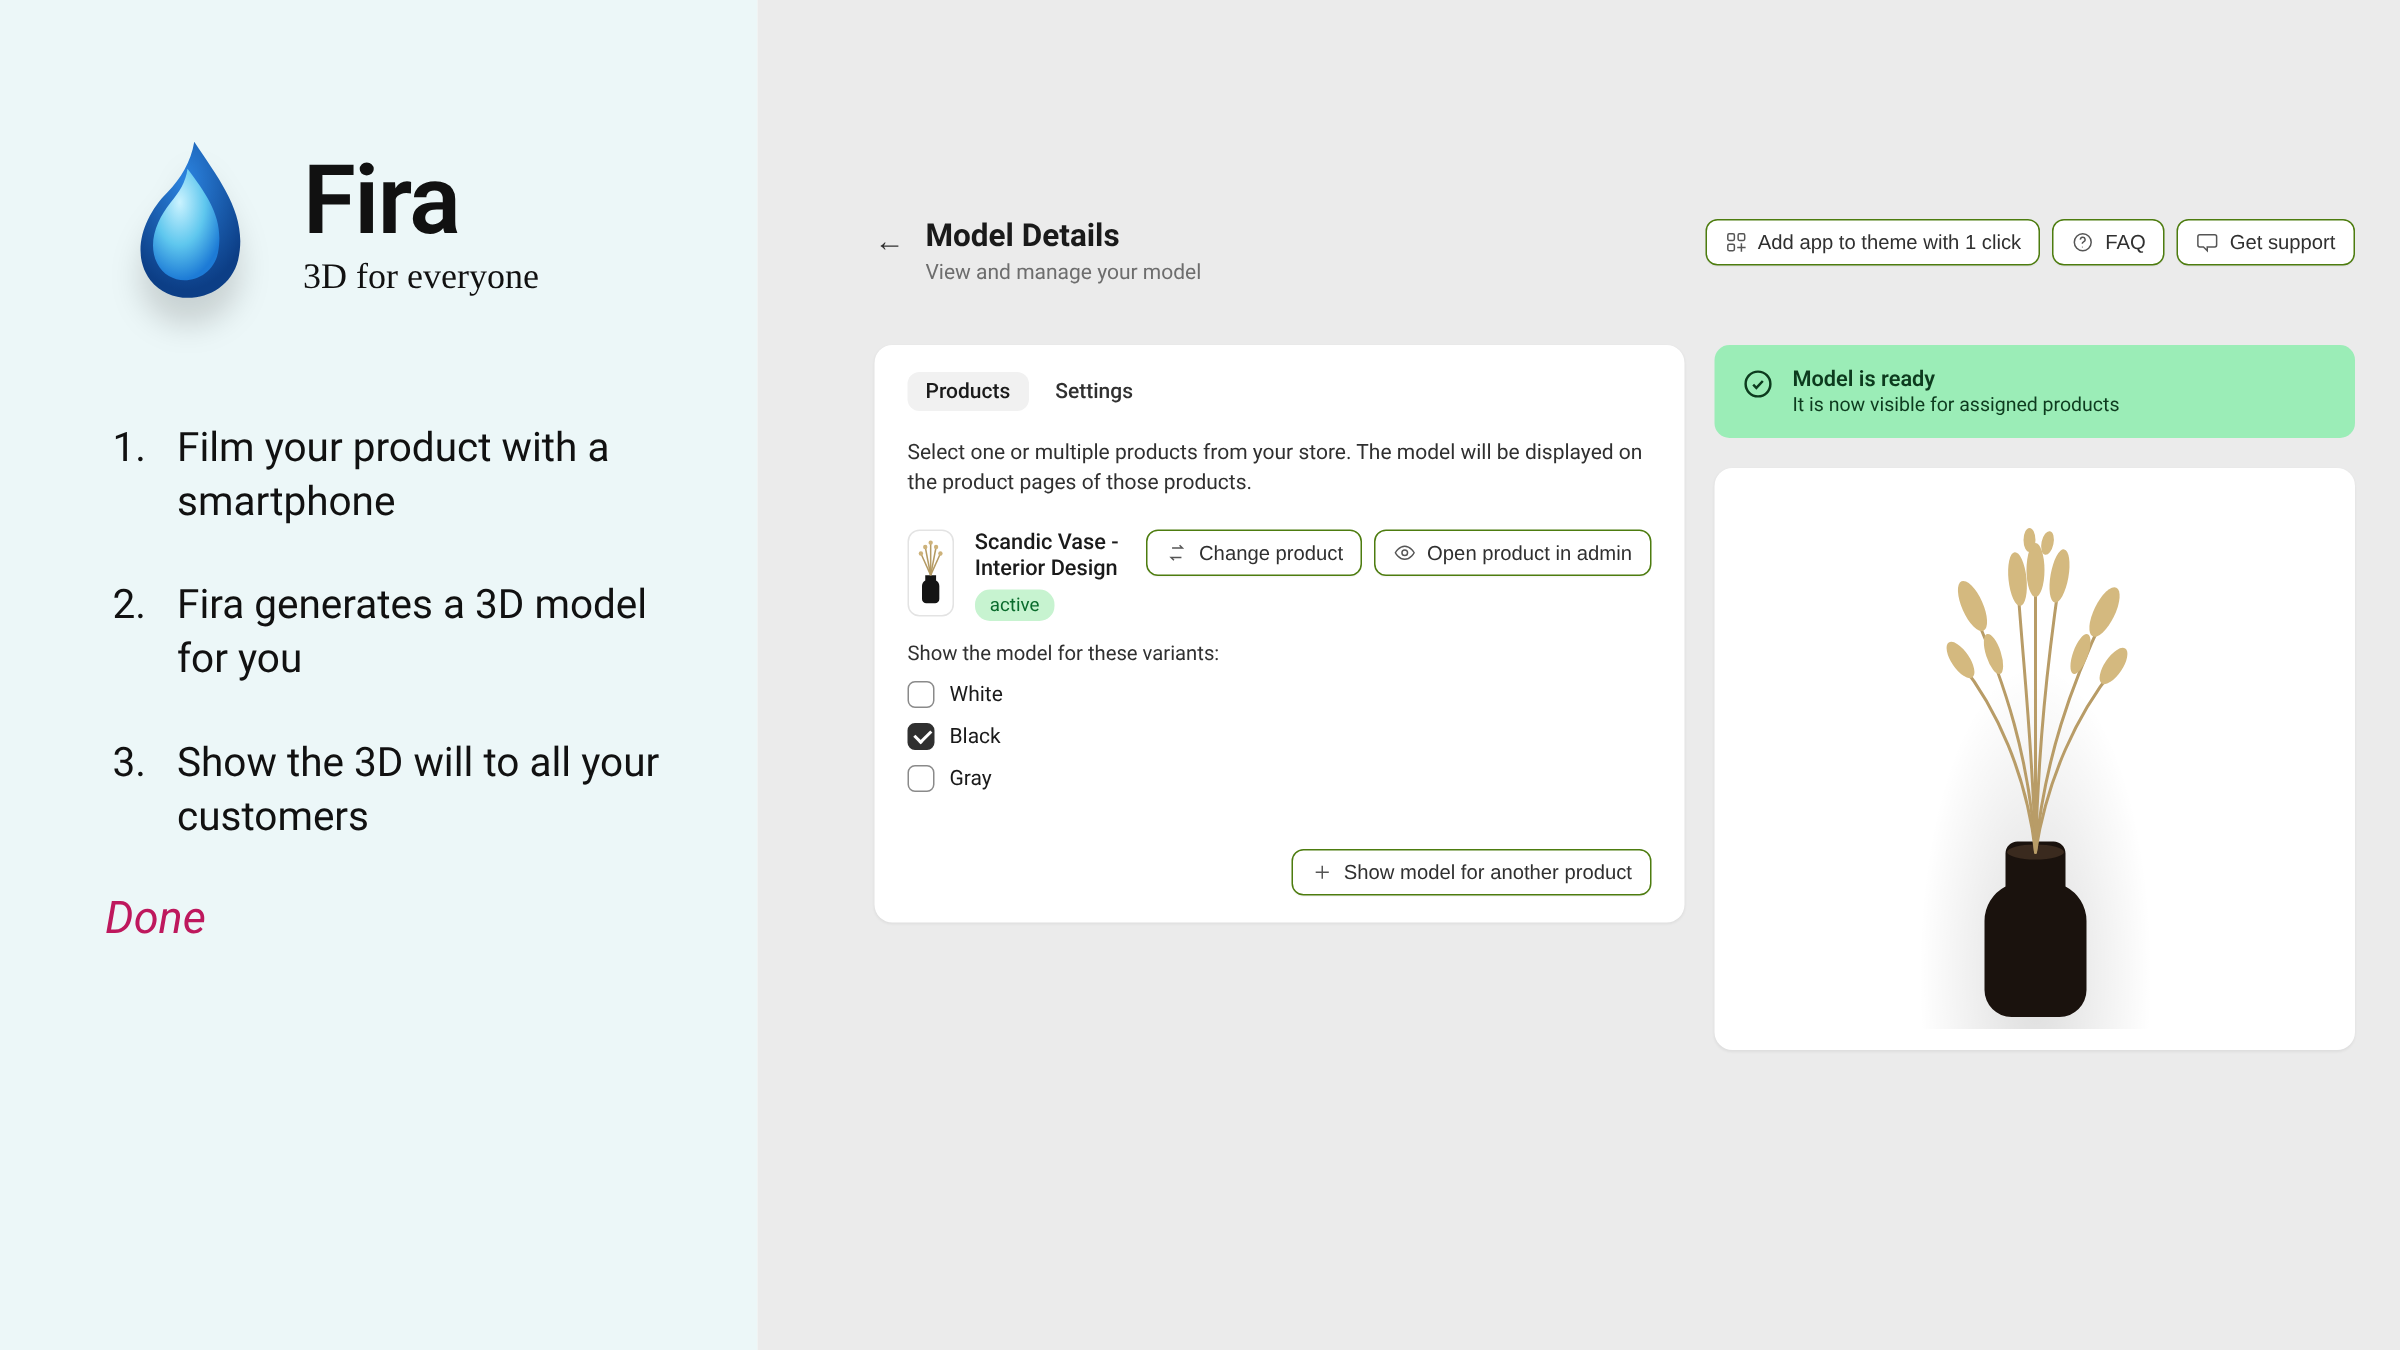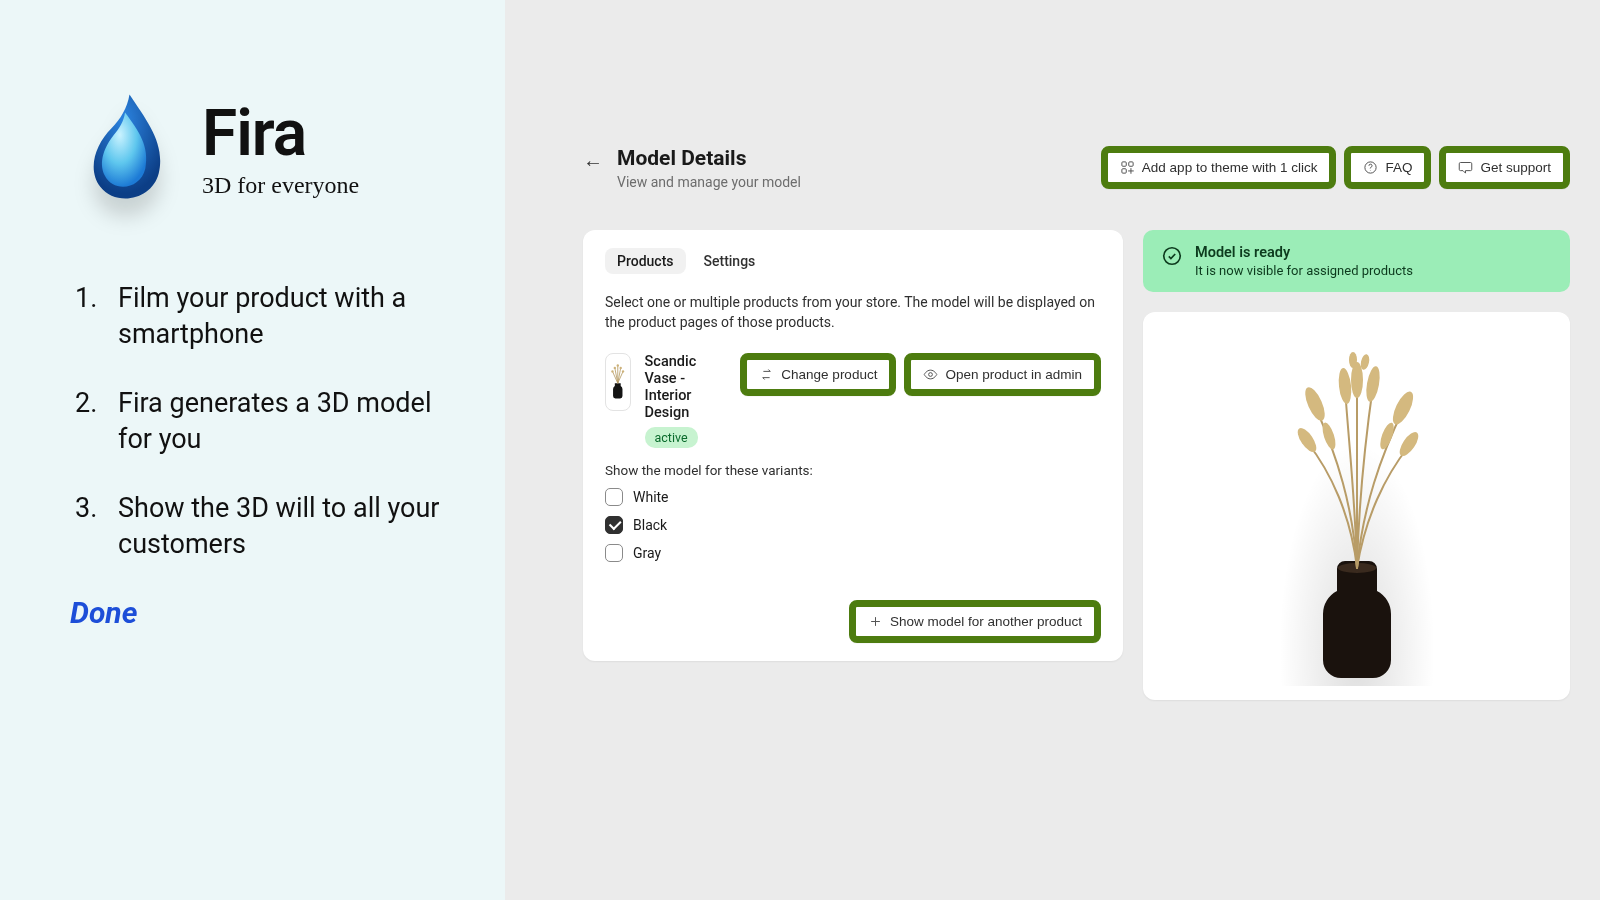--- a/index.html
+++ b/index.html
@@ -43,24 +43,24 @@
     margin-top: 70px;
     list-style: decimal;
     padding-left: 34px;
     font-size: 27px;
     color: #111;
     line-height: 1.35;
   }
   .steps li { margin-bottom: 32px; padding-left: 14px; }
   .done {
     font-size: 30px;
-    font-weight: 700;
+    font-weight: 400;
     font-style: italic;
     margin-top: 28px;
-    color: #1d4ed8;
+    color: #be185d;
   }
 
   
   .app-panel {
     flex: 1;
     height: 100%;
     background: #ebebeb;
     position: relative;
   }
   .app-inner {
@@ -92,21 +92,21 @@
     color: #6d6d6d;
     margin-top: 4px;
   }
   .head-actions {
     margin-left: auto;
     display: flex;
     gap: 8px;
   }
   .btn {
     background: #fff;
-    border: 7px solid #4d7c0f;
+    border: 1px solid #4d7c0f;
     border-radius: 8px;
     padding: 7px 12px;
     font-size: 13.5px;
     color: #303030;
     display: inline-flex;
     align-items: center;
     gap: 7px;
     cursor: pointer;
     box-shadow: 0 1px 0 rgba(0,0,0,.03);
     font-weight: 500;

